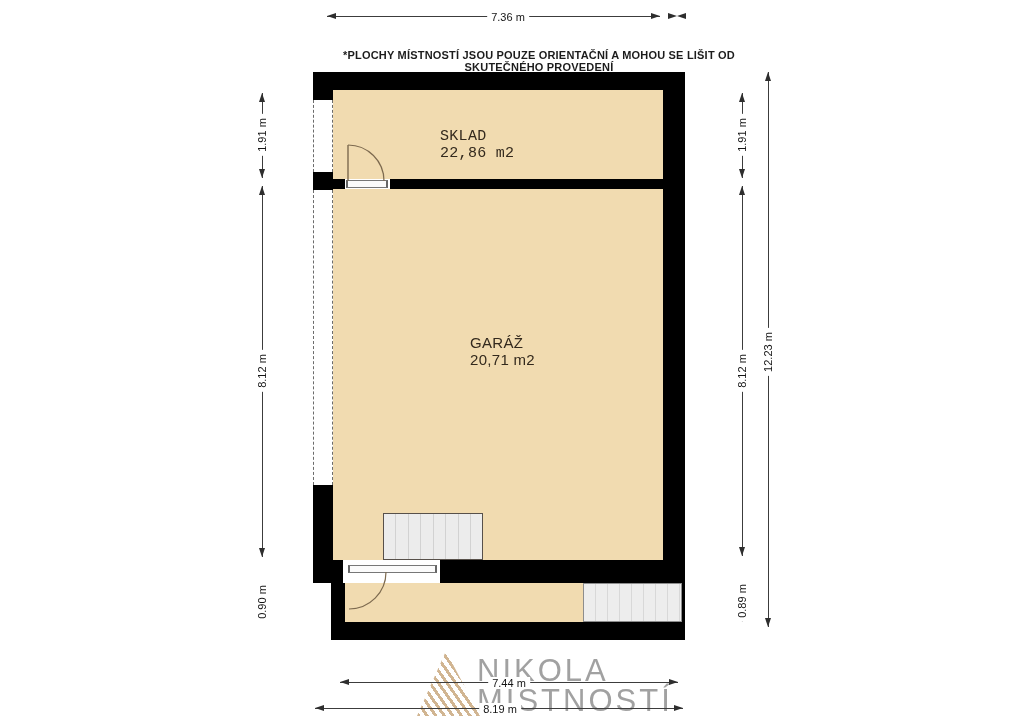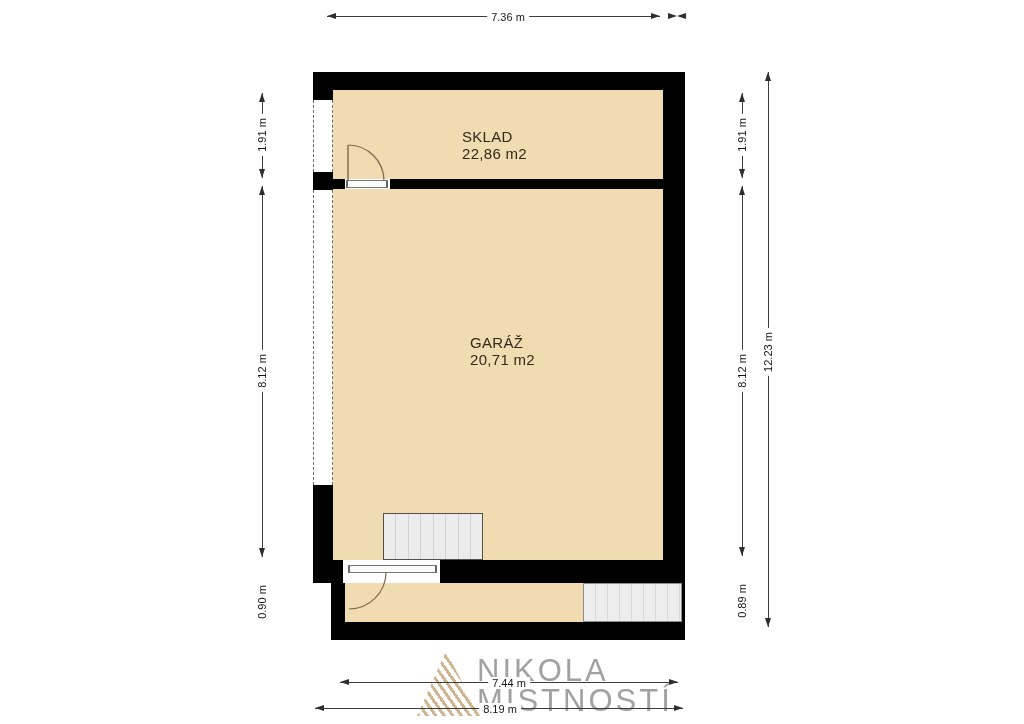--- a/index.html
+++ b/index.html
@@ -29,20 +29,21 @@
   .logo-tri{position:absolute;left:417px;top:651px;width:63px;height:65px;
             background:repeating-linear-gradient(55deg,#c9a87e 0 3px,rgba(255,255,255,0) 3px 7px);
             clip-path:polygon(46% 0%,100% 100%,0% 100%);opacity:.85;}
   svg{position:absolute;left:0;top:0;pointer-events:none;}
 </style>
 </head>
 <body>
 
 <div id="canvas">
 
+  <div class="disclaimer">*PLOCHY MÍSTNOSTÍ JSOU POUZE ORIENTAČNÍ A MOHOU SE LIŠIT OD SKUTEČNÉHO PROVEDENÍ</div>
 
   <div>
     <div class="logo-tri"></div>
     <div class="logo-text" style="left:477px;top:656px;text-align:center;">NIKOLA</div>
     <div class="logo-text" style="left:477px;top:686px;">MÍSTNOSTÍ</div>
   </div>
 
   <div class="room" style="left:333px;top:90px;width:330px;height:89px;"></div>
   <div class="room" style="left:333px;top:189px;width:330px;height:371px;"></div>
   <div class="room" style="left:345px;top:583px;width:238px;height:39px;"></div>
@@ -65,21 +66,21 @@
 
   <div class="stairs g" style="left:383px;top:513px;width:100px;height:47px;"></div>
   <div class="stairs e" style="left:583px;top:583px;width:99px;height:39px;"></div>
 
   <svg width="1024" height="724">
     <path d="M 348 145 L 348 181" stroke="#7d6a4f" stroke-width="1.4" fill="none"></path>
     <path d="M 348 145 A 36 36 0 0 1 384 181" stroke="#7d6a4f" stroke-width="1.2" fill="none"></path>
     <path d="M 386 572 A 37 37 0 0 1 349 609" stroke="#7d6a4f" stroke-width="1.2" fill="none"></path>
   </svg>
 
-  <div class="roomlab" style="left:462px;top:128px;">
+  <div class="roomlab" style="left:440px;top:128px;font-family:Liberation Mono, monospace;">
     <div>SKLAD</div>
     <div>22,86 m2</div>
   </div>
   <div class="roomlab" style="left:470px;top:334px;">
     <div>GARÁŽ</div>
     <div>20,71 m2</div>
   </div>
 
   <div class="dimh" style="left:327px;top:16px;width:333px;"></div>
   <div class="ar ar-l" style="left:327px;top:13px;"></div>

